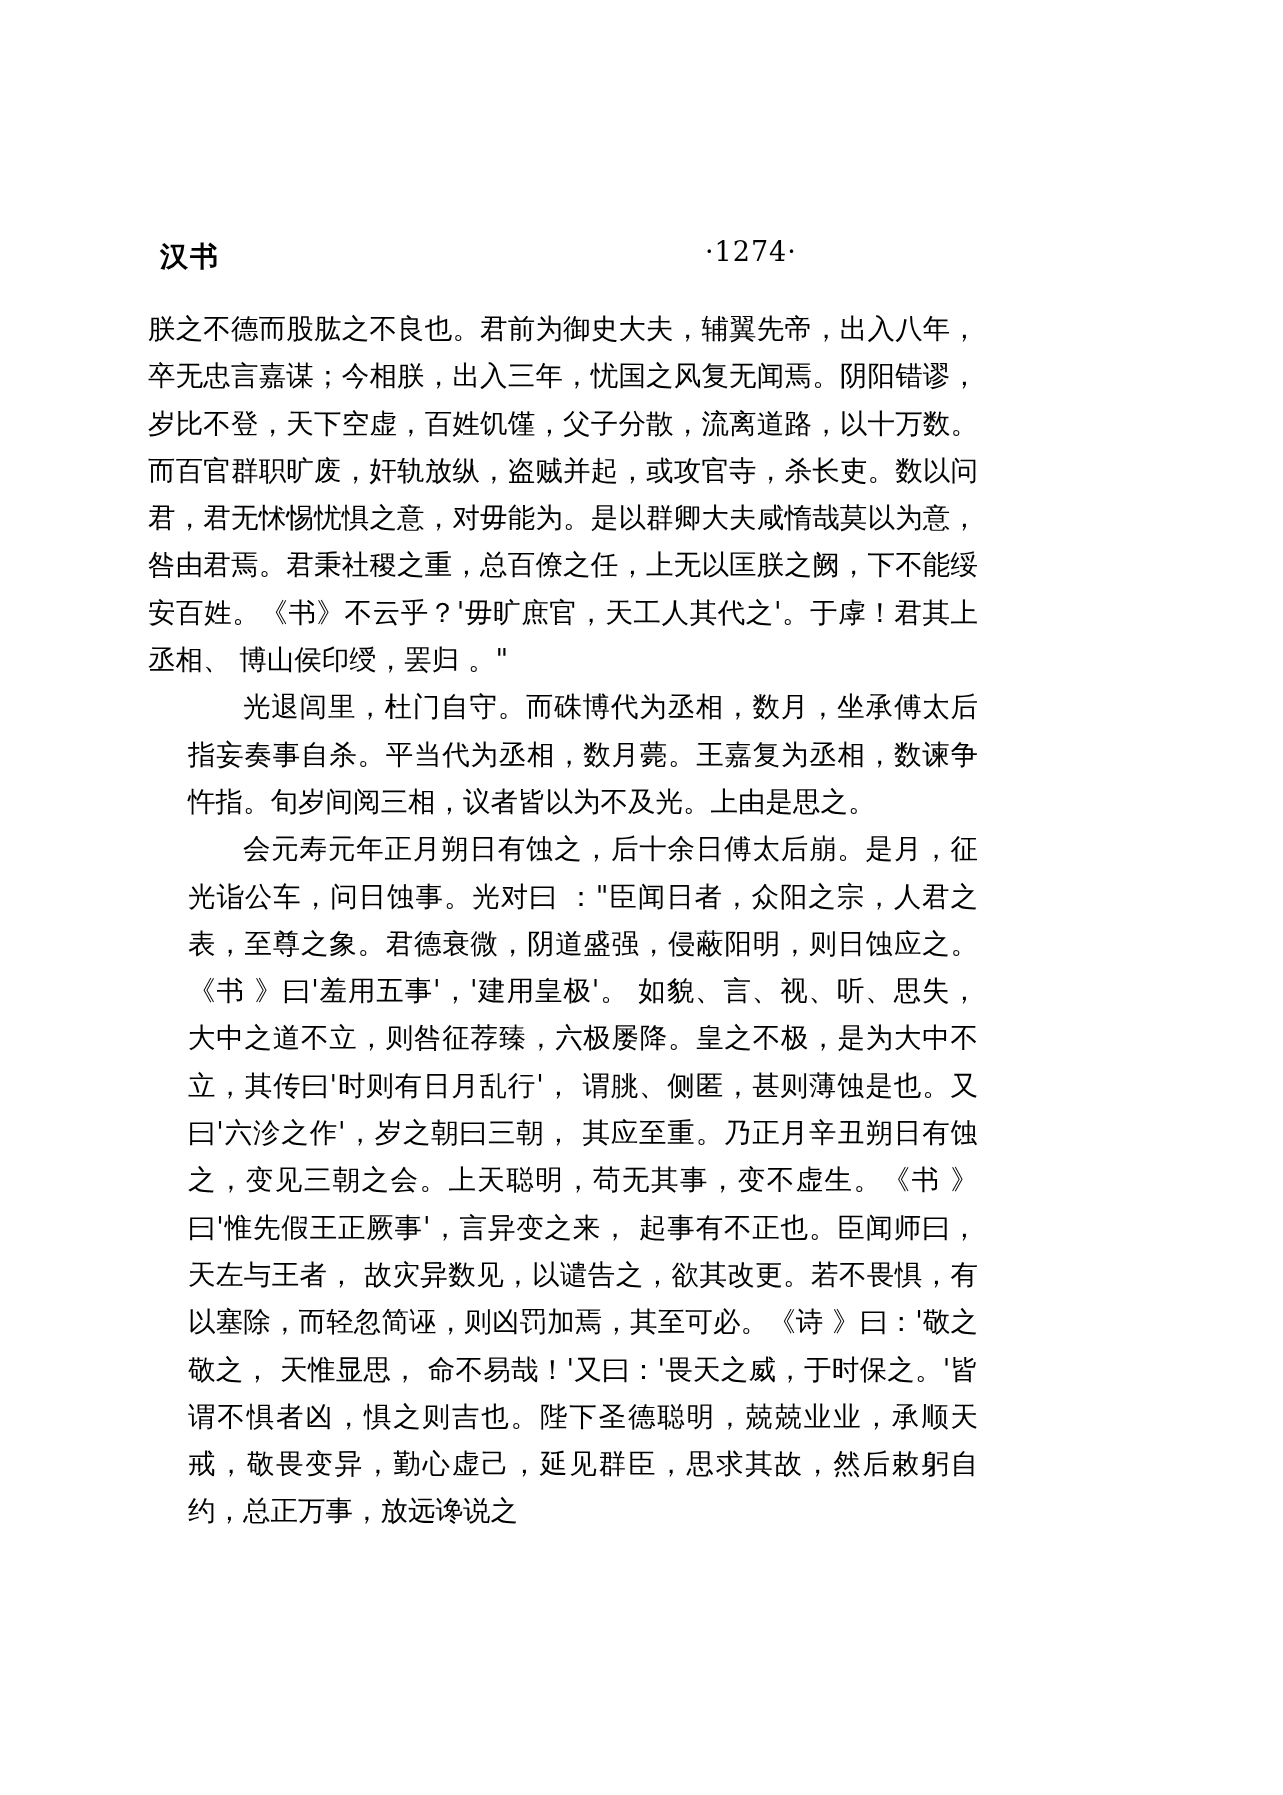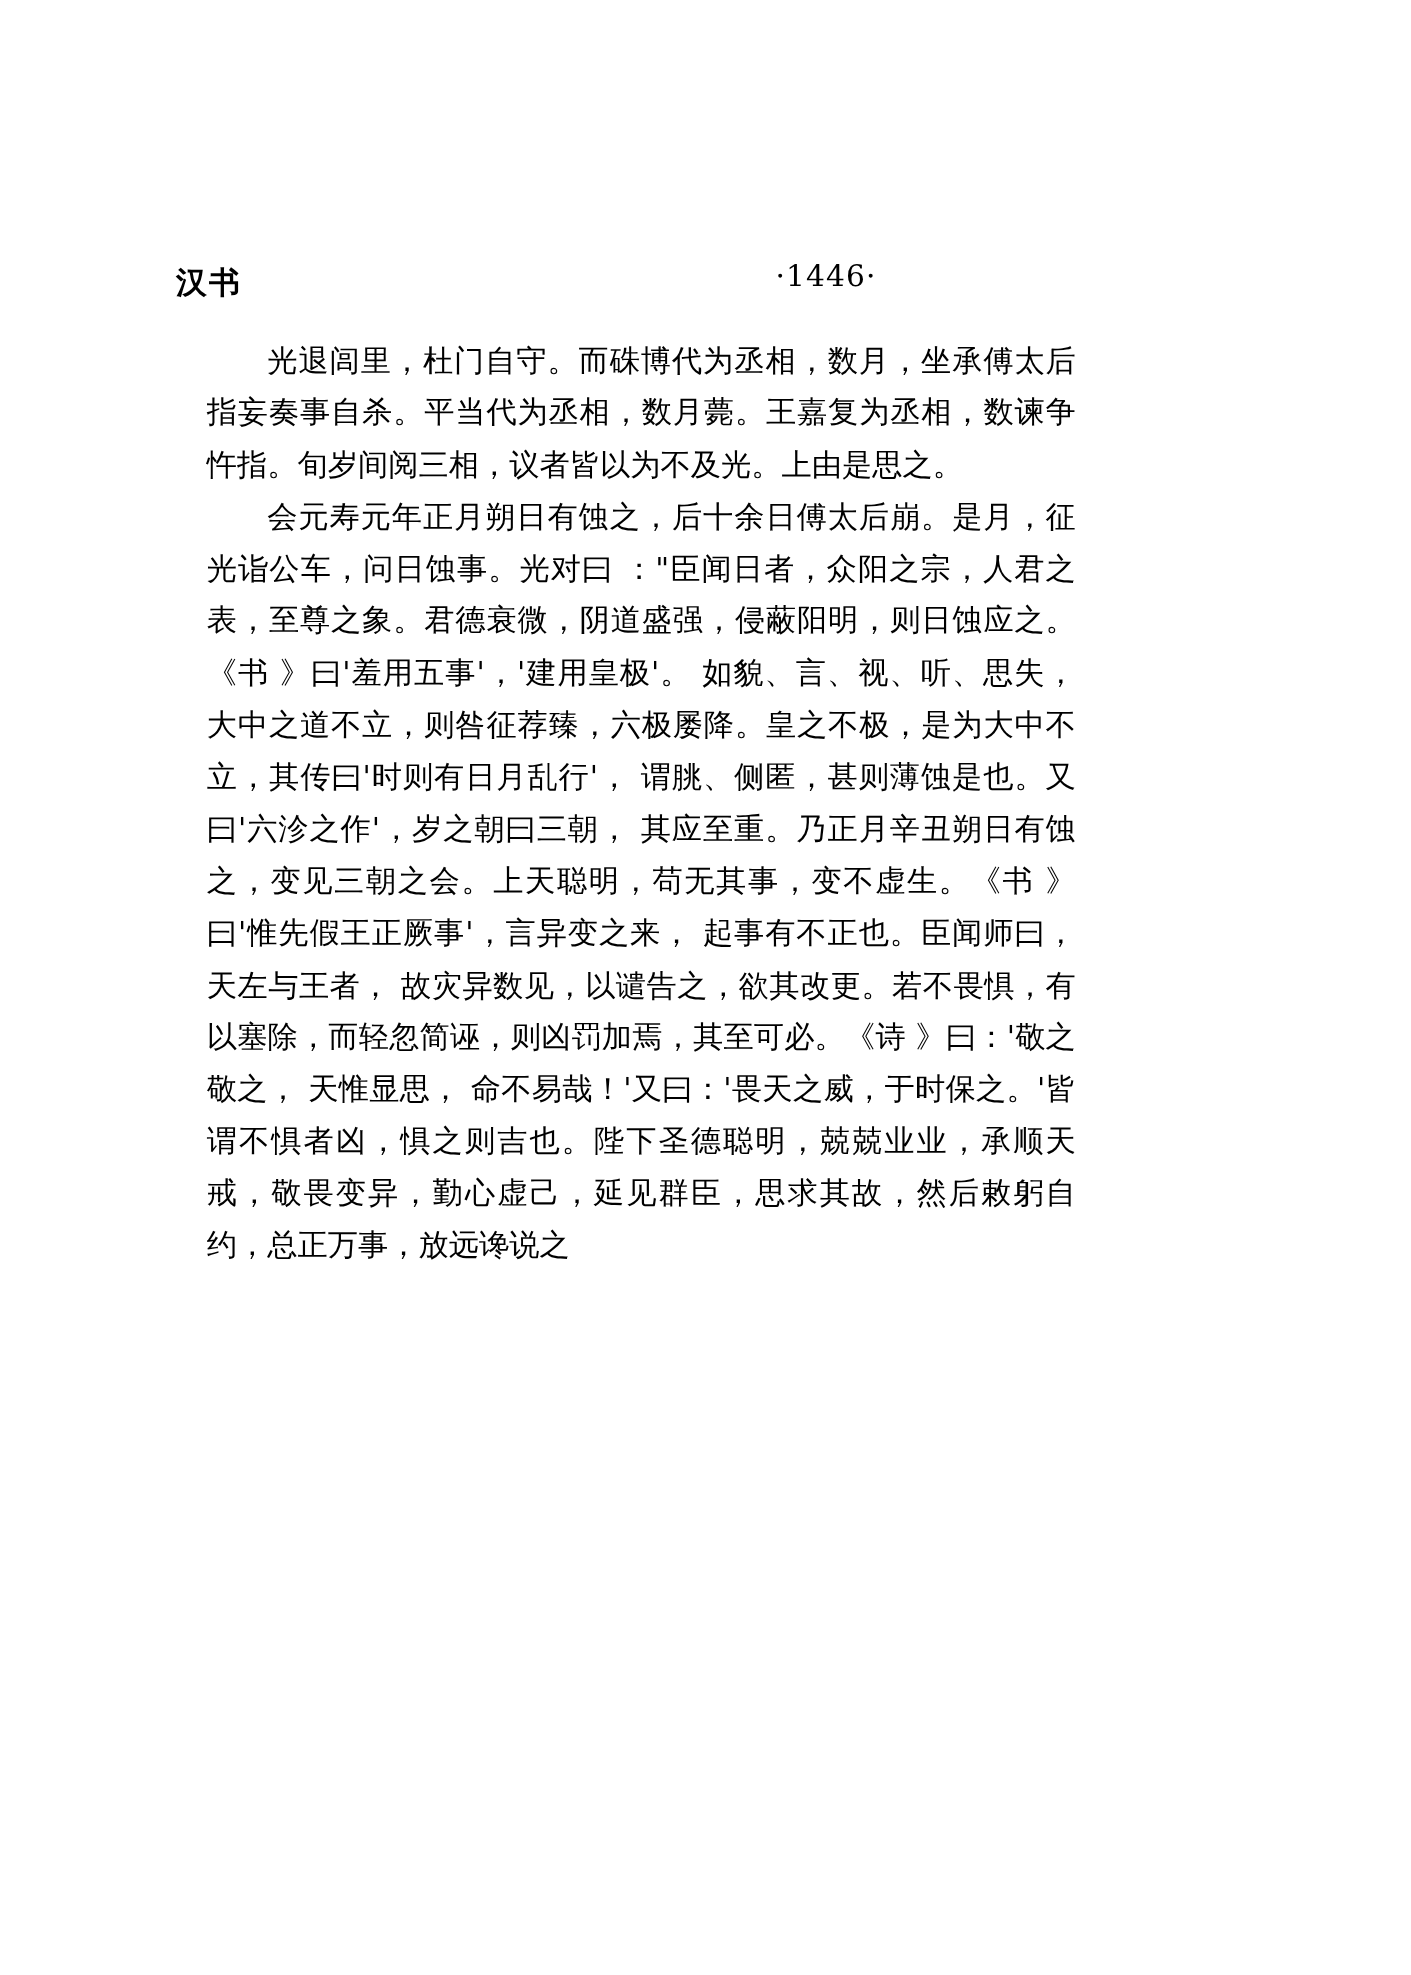--- a/index.html
+++ b/index.html
@@ -72,20 +72,21 @@
   }
 </style>
 </head>
 <body>
 
 <div class="page">
 
   <div class="header">
     <span class="header-title">汉书</span>
   </div>
-  <div class="header-page">·1446·</div>
+  <div class="header-page">·1274·</div>
 
   <div class="body-text">
+    <p class="para">朕之不德而股肱之不良也。君前为御史大夫，辅翼先帝，出入八年，卒无忠言嘉谋；今相朕，出入三年，忧国之风复无闻焉。阴阳错谬，岁比不登，天下空虚，百姓饥馑，父子分散，流离道路，以十万数。而百官群职旷废，奸轨放纵，盗贼并起，或攻官寺，杀长吏。数以问君，君无怵惕忧惧之意，对毋能为。是以群卿大夫咸惰哉莫以为意，咎由君焉。君秉社稷之重，总百僚之任，上无以匡朕之阙，下不能绥安百姓。《书》不云乎？'毋旷庶官，天工人其代之'。于虖！君其上丞相、 博山侯印绶，罢归 。"</p>
     <p class="para indent">光退闾里，杜门自守。而硃博代为丞相，数月，坐承傅太后指妄奏事自杀。平当代为丞相，数月薨。王嘉复为丞相，数谏争忤指。旬岁间阅三相，议者皆以为不及光。上由是思之。</p>
     <p class="para indent">会元寿元年正月朔日有蚀之，后十余日傅太后崩。是月，征光诣公车，问日蚀事。光对曰 ："臣闻日者，众阳之宗，人君之表，至尊之象。君德衰微，阴道盛强，侵蔽阳明，则日蚀应之。《书 》曰'羞用五事'，'建用皇极'。 如貌、言、视、听、思失，大中之道不立，则咎征荐臻，六极屡降。皇之不极，是为大中不立，其传曰'时则有日月乱行'， 谓朓、侧匿，甚则薄蚀是也。又曰'六沴之作'，岁之朝曰三朝， 其应至重。乃正月辛丑朔日有蚀之，变见三朝之会。上天聪明，苟无其事，变不虚生。《书 》曰'惟先假王正厥事'，言异变之来， 起事有不正也。臣闻师曰，天左与王者， 故灾异数见，以谴告之，欲其改更。若不畏惧，有以塞除，而轻忽简诬，则凶罚加焉，其至可必。《诗 》曰：'敬之敬之， 天惟显思， 命不易哉！'又曰：'畏天之威，于时保之。'皆谓不惧者凶，惧之则吉也。陛下圣德聪明，兢兢业业，承顺天戒，敬畏变异，勤心虚己，延见群臣，思求其故，然后敕躬自约，总正万事，放远谗说之</p>
   </div>
 
 </div>
 
 </body></html>

